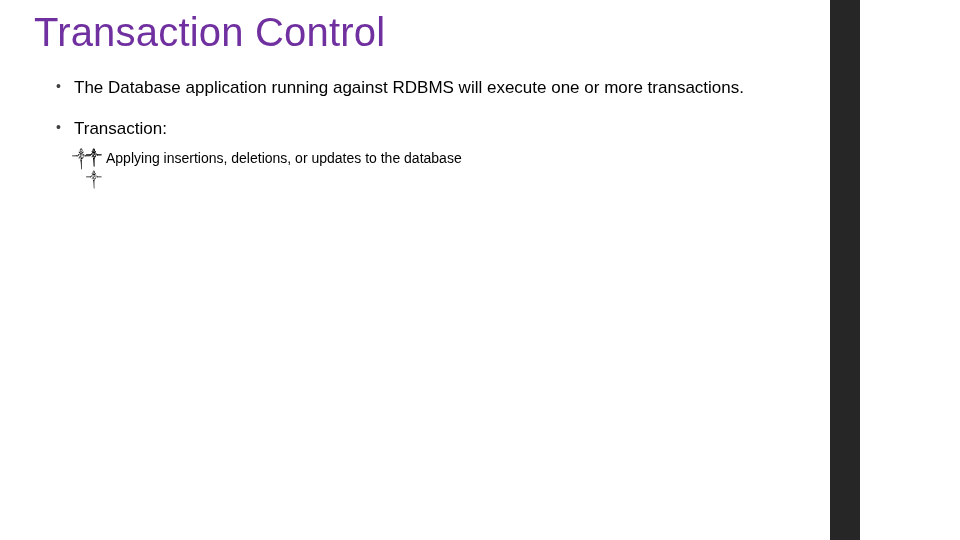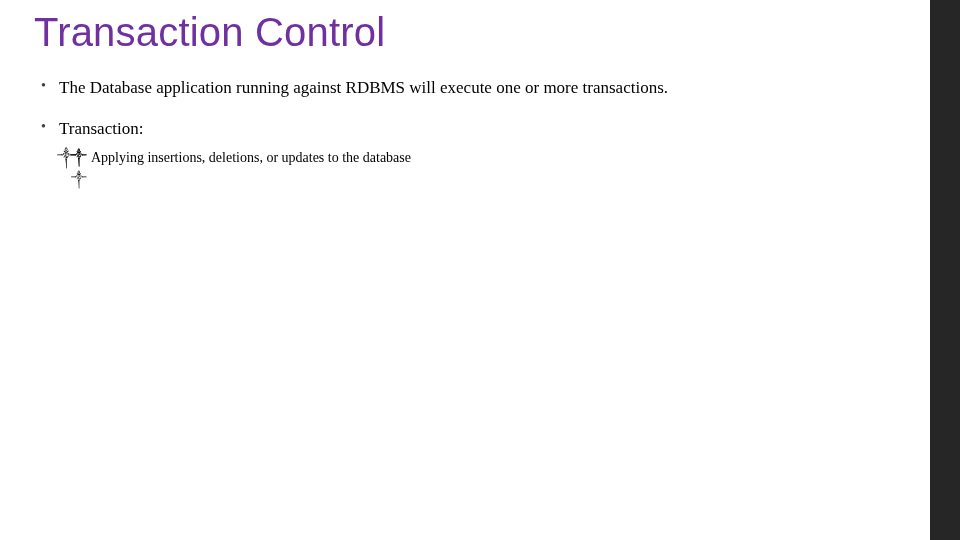--- a/index.html
+++ b/index.html
@@ -6,21 +6,21 @@
     margin: 0;
     padding: 0;
     width: 960px;
     height: 540px;
     background: #ffffff;
     font-family: Arial, Helvetica, sans-serif;
     overflow: hidden;
   }
   .stage {
     position: relative;
-    width: 960px;
+    width: 860px;
     height: 540px;
     box-sizing: border-box;
   }
   .side-bar {
     position: absolute;
     top: 0;
     right: 0;
     width: 30px;
     height: 540px;
     background: #262626;
@@ -36,22 +36,21 @@
   h1.title {
     font-size: 40px;
     font-weight: 400;
     color: #7030A0;
     margin: 0 0 22px -6px;
     letter-spacing: 0.2px;
   }
   ul.top {
     list-style: none;
     padding: 0;
-    margin: 1px;
-    font-family: Liberation Serif, serif;
+    margin: 16px;
   }
   ul.top > li {
     position: relative;
     padding-left: 18px;
     margin-bottom: 18px;
     font-size: 17px;
     line-height: 1.35;
     color: #000000;
   }
   ul.top > li::before {

